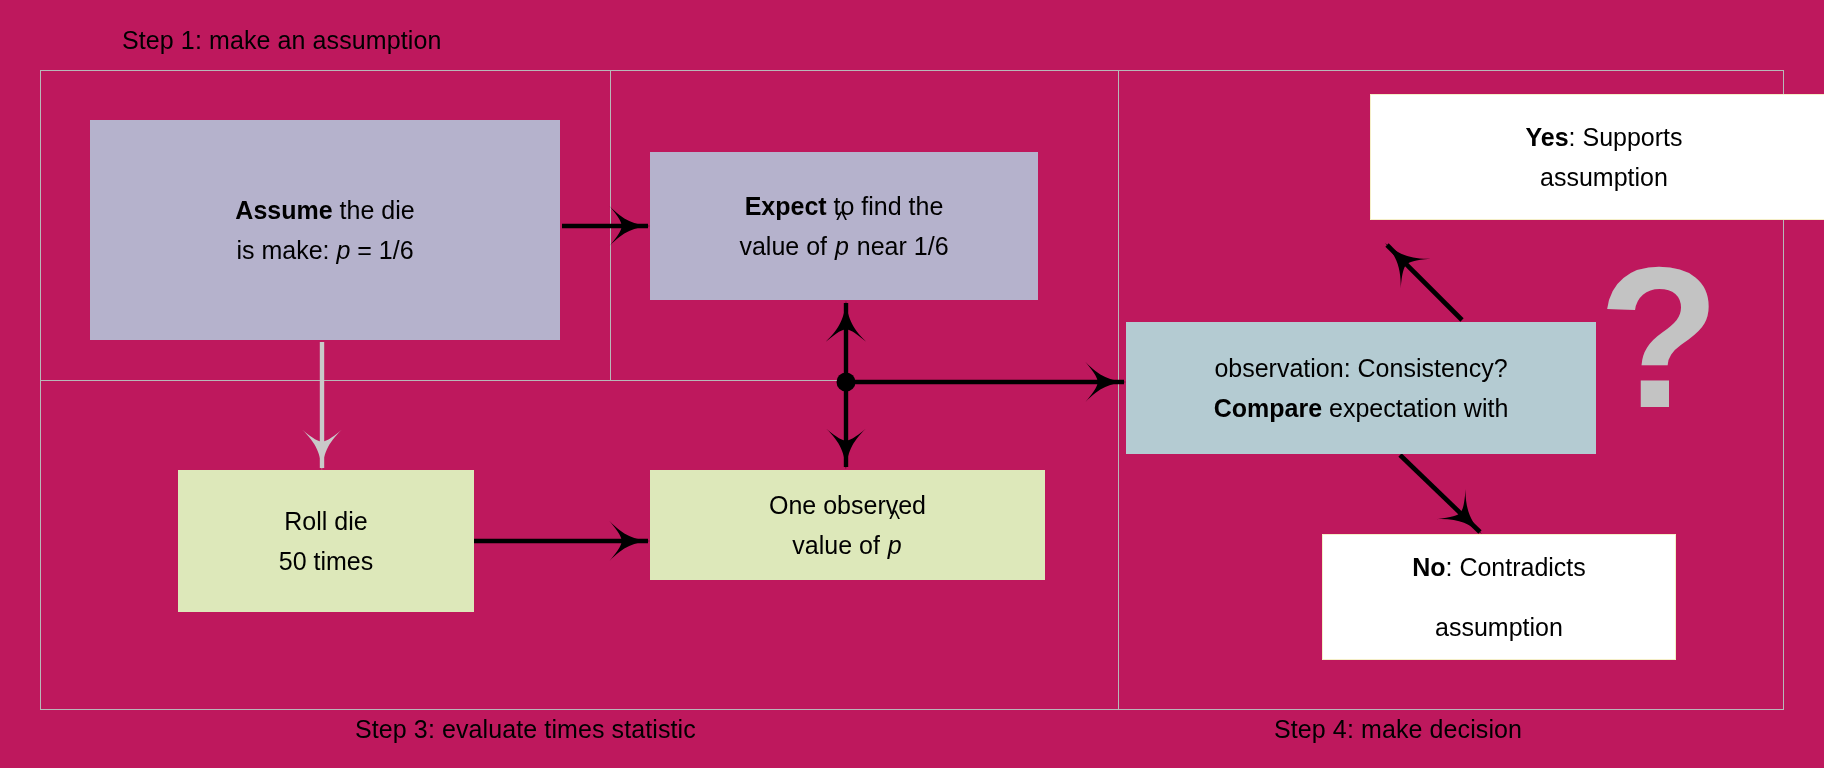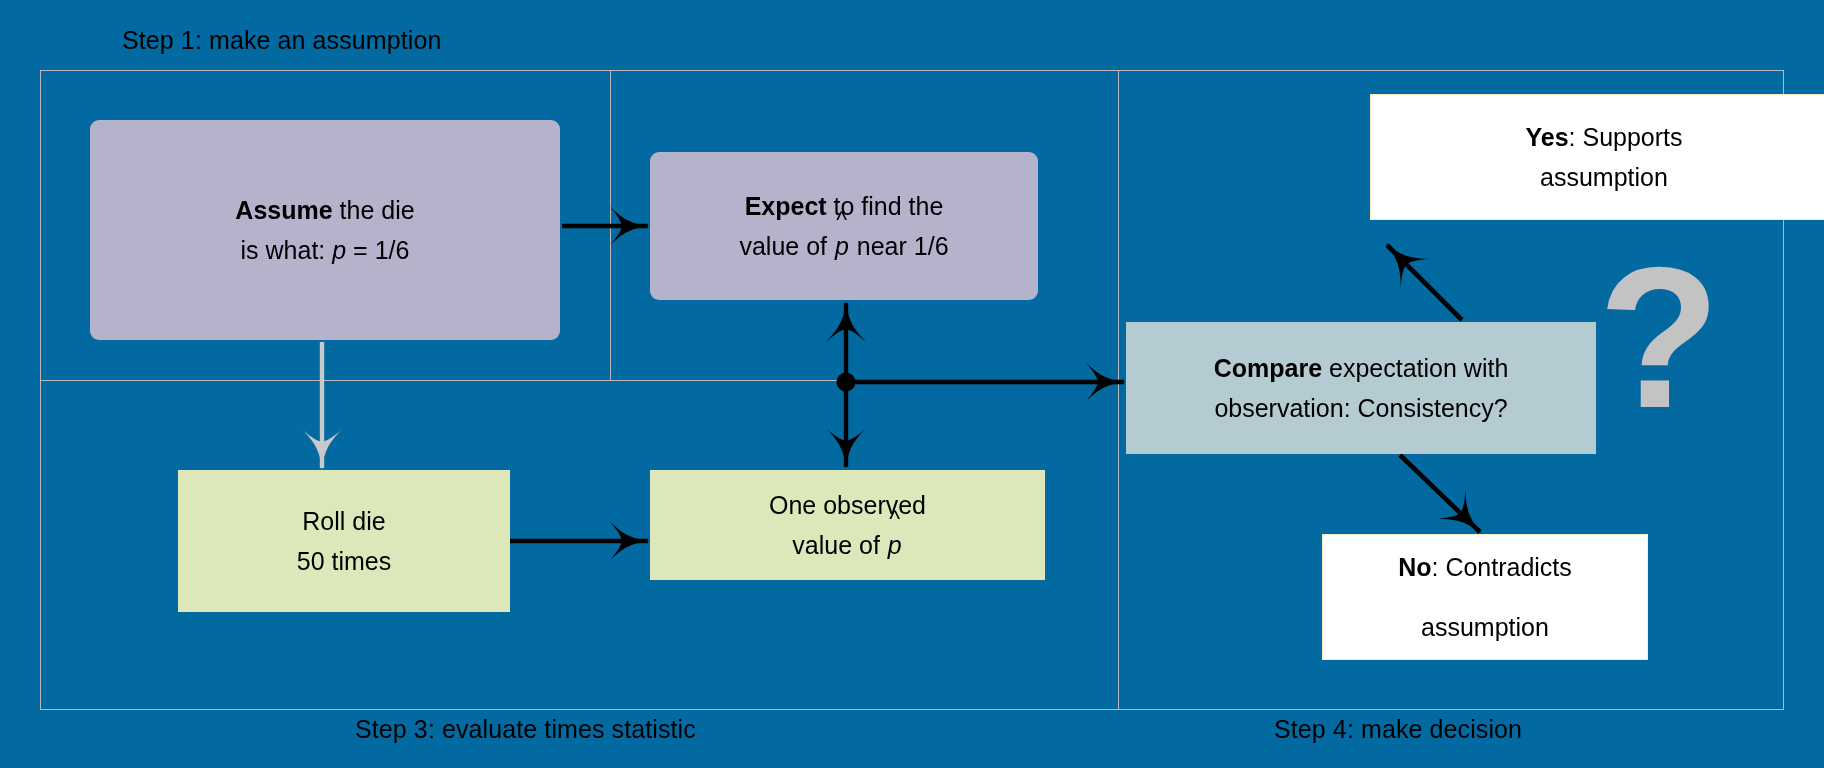--- a/index.html
+++ b/index.html
@@ -4,21 +4,21 @@
 <style>
   html,body{margin:0;padding:0;background:#ffffff;}
   body{
     font-family:"Liberation Sans","DejaVu Sans",sans-serif;
     -webkit-font-smoothing:antialiased;
   }
   #stage{
     position:relative;
     width:1824px;
     height:768px;
-    background:#0369a1;
+    background:#be185d;
     overflow:hidden;
   }
 
   
   .frame{
     position:absolute;
     left:40px; top:70px;
     width:1744px; height:640px;
     border:1.5px solid #b8b8b8;
     box-sizing:border-box;
@@ -60,35 +60,35 @@
     flex-direction:column;
     align-items:center;
     justify-content:center;
     text-align:center;
     font-size:25px;
     color:#000000;
     line-height:1.62;
   }
   .node .ln{ white-space:nowrap; display:block; }
 
-  .purple{ background:#b5b2cc;border-radius:9px; }
+  .purple{ background:#b5b2cc; }
   .green { background:#dde8ba; }
   .blue  { background:#b4cbd2; }
   .outline{
     background:#ffffff;
     border:1.4px solid #f5efc8;
   }
 
   .n-assume  { left:90px;  top:120px; width:470px; height:220px; }
   .n-expect  { left:650px; top:152px; width:388px; height:148px; }
-  .n-roll    { left:178px; top:470px; width:332px; height:142px; }
+  .n-roll    { left:178px; top:470px; width:296px; height:142px; }
   .n-observe { left:650px; top:470px; width:395px; height:110px; }
   .n-compare { left:1126px;top:322px; width:470px; height:132px; }
   .n-yes     { left:1370px;top:94px;  width:468px; height:126px; }
-  .n-no      { left:1322px;top:534px; width:326px; height:126px;gap:20px; }
+  .n-no      { left:1322px;top:534px; width:354px; height:126px;gap:20px; }
 
   b{ font-weight:bold; }
   i.vr{ font-style:italic; }
 
   
   .phat{
     position:relative;
     display:inline-block;
     font-style:italic;
     padding:0 1px;
@@ -163,41 +163,41 @@
 
     <line x1="1462" y1="320" x2="1387" y2="245" stroke="#000" stroke-width="4.6" marker-end="url(#arrB)"></line>
 
     <line x1="1400" y1="455" x2="1480" y2="532" stroke="#000" stroke-width="4.6" marker-end="url(#arrB)"></line>
   </svg>
 
   <div class="qmark">?</div>
 
   <div class="node purple n-assume">
     <span class="ln"><b>Assume</b><span> the die</span></span>
-    <span class="ln"><span>is what: </span><i class="vr">p</i><span> = 1/6</span></span>
+    <span class="ln"><span>is make: </span><i class="vr">p</i><span> = 1/6</span></span>
   </div>
 
   <div class="node purple n-expect">
     <span class="ln"><b>Expect</b><span> to find the</span></span>
     <span class="ln"><span>value of </span><span class="phat"><span class="hat">^</span><span>p</span></span><span> near 1/6</span></span>
   </div>
 
   <div class="node green n-roll">
     <span class="ln">Roll die</span>
     <span class="ln">50 times</span>
   </div>
 
   <div class="node green n-observe">
     <span class="ln">One observed</span>
     <span class="ln"><span>value of </span><span class="phat"><span class="hat">^</span><span>p</span></span></span>
   </div>
 
   <div class="node blue n-compare">
+    <span class="ln">observation: Consistency?</span>
     <span class="ln"><b>Compare</b><span> expectation with</span></span>
-    <span class="ln">observation: Consistency?</span>
   </div>
 
   <div class="node outline n-yes">
     <span class="ln"><b>Yes</b><span>: Supports</span></span>
     <span class="ln">assumption</span>
   </div>
 
   <div class="node outline n-no">
     <span class="ln"><b>No</b><span>: Contradicts</span></span>
     <span class="ln">assumption</span>

